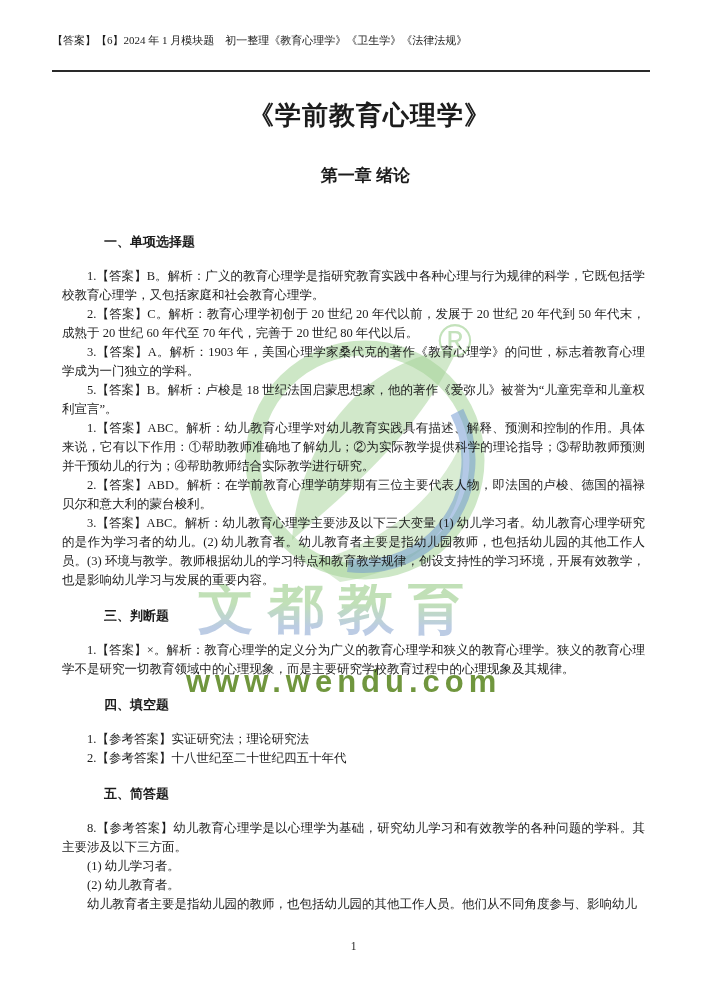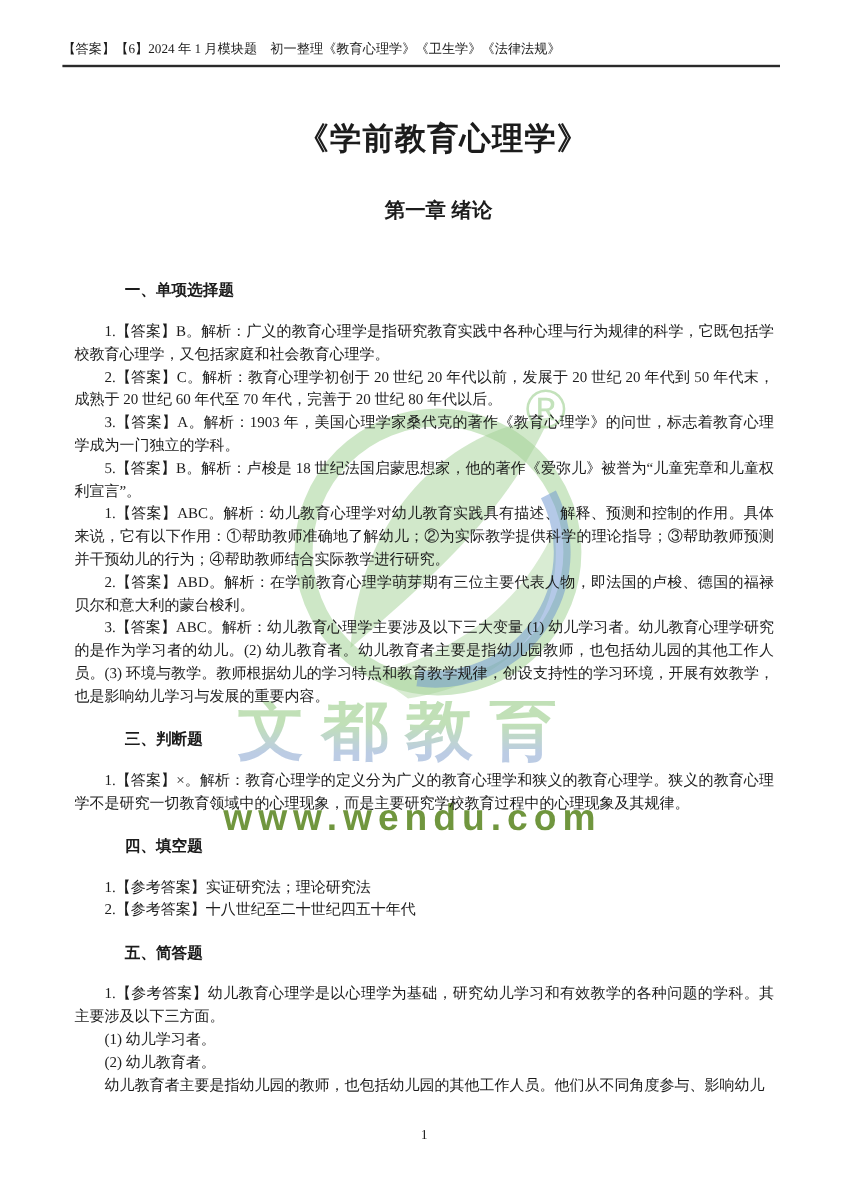--- a/index.html
+++ b/index.html
@@ -51,21 +51,21 @@
     line-height: 1;
   }
 
   
   .header {
     position: absolute;
     left: 52px; top: 33px;
     width: 598px;
     z-index: 1;
     font-size: 11px;
-    padding-bottom: 6px;
+    padding-bottom: 22px;
     border-bottom: 2px solid #2a2a2a;
   }
 
   
   .doc-title {
     position: absolute;
     left: 16px; top: 98px; width: 707px;
     z-index: 1;
     text-align: center;
     font-family: "Liberation Sans", "DejaVu Sans", sans-serif;
@@ -152,21 +152,21 @@
     <p>3.【答案】ABC。解析：幼儿教育心理学主要涉及以下三大变量 (1) 幼儿学习者。幼儿教育心理学研究的是作为学习者的幼儿。(2) 幼儿教育者。幼儿教育者主要是指幼儿园教师，也包括幼儿园的其他工作人员。(3) 环境与教学。教师根据幼儿的学习特点和教育教学规律，创设支持性的学习环境，开展有效教学，也是影响幼儿学习与发展的重要内容。</p>
 
     <h3>三、判断题</h3>
     <p>1.【答案】×。解析：教育心理学的定义分为广义的教育心理学和狭义的教育心理学。狭义的教育心理学不是研究一切教育领域中的心理现象，而是主要研究学校教育过程中的心理现象及其规律。</p>
 
     <h3>四、填空题</h3>
     <p>1.【参考答案】实证研究法；理论研究法</p>
     <p>2.【参考答案】十八世纪至二十世纪四五十年代</p>
 
     <h3>五、简答题</h3>
-    <p>1.【参考答案】幼儿教育心理学是以心理学为基础，研究幼儿学习和有效教学的各种问题的学科。其主要涉及以下三方面。</p>
+    <p>8.【参考答案】幼儿教育心理学是以心理学为基础，研究幼儿学习和有效教学的各种问题的学科。其主要涉及以下三方面。</p>
     <p>(1) 幼儿学习者。</p>
     <p>(2) 幼儿教育者。</p>
     <p>幼儿教育者主要是指幼儿园的教师，也包括幼儿园的其他工作人员。他们从不同角度参与、影响幼儿</p>
 
   </div>
 
   <div class="footer">1</div>
 
 </div>
 

